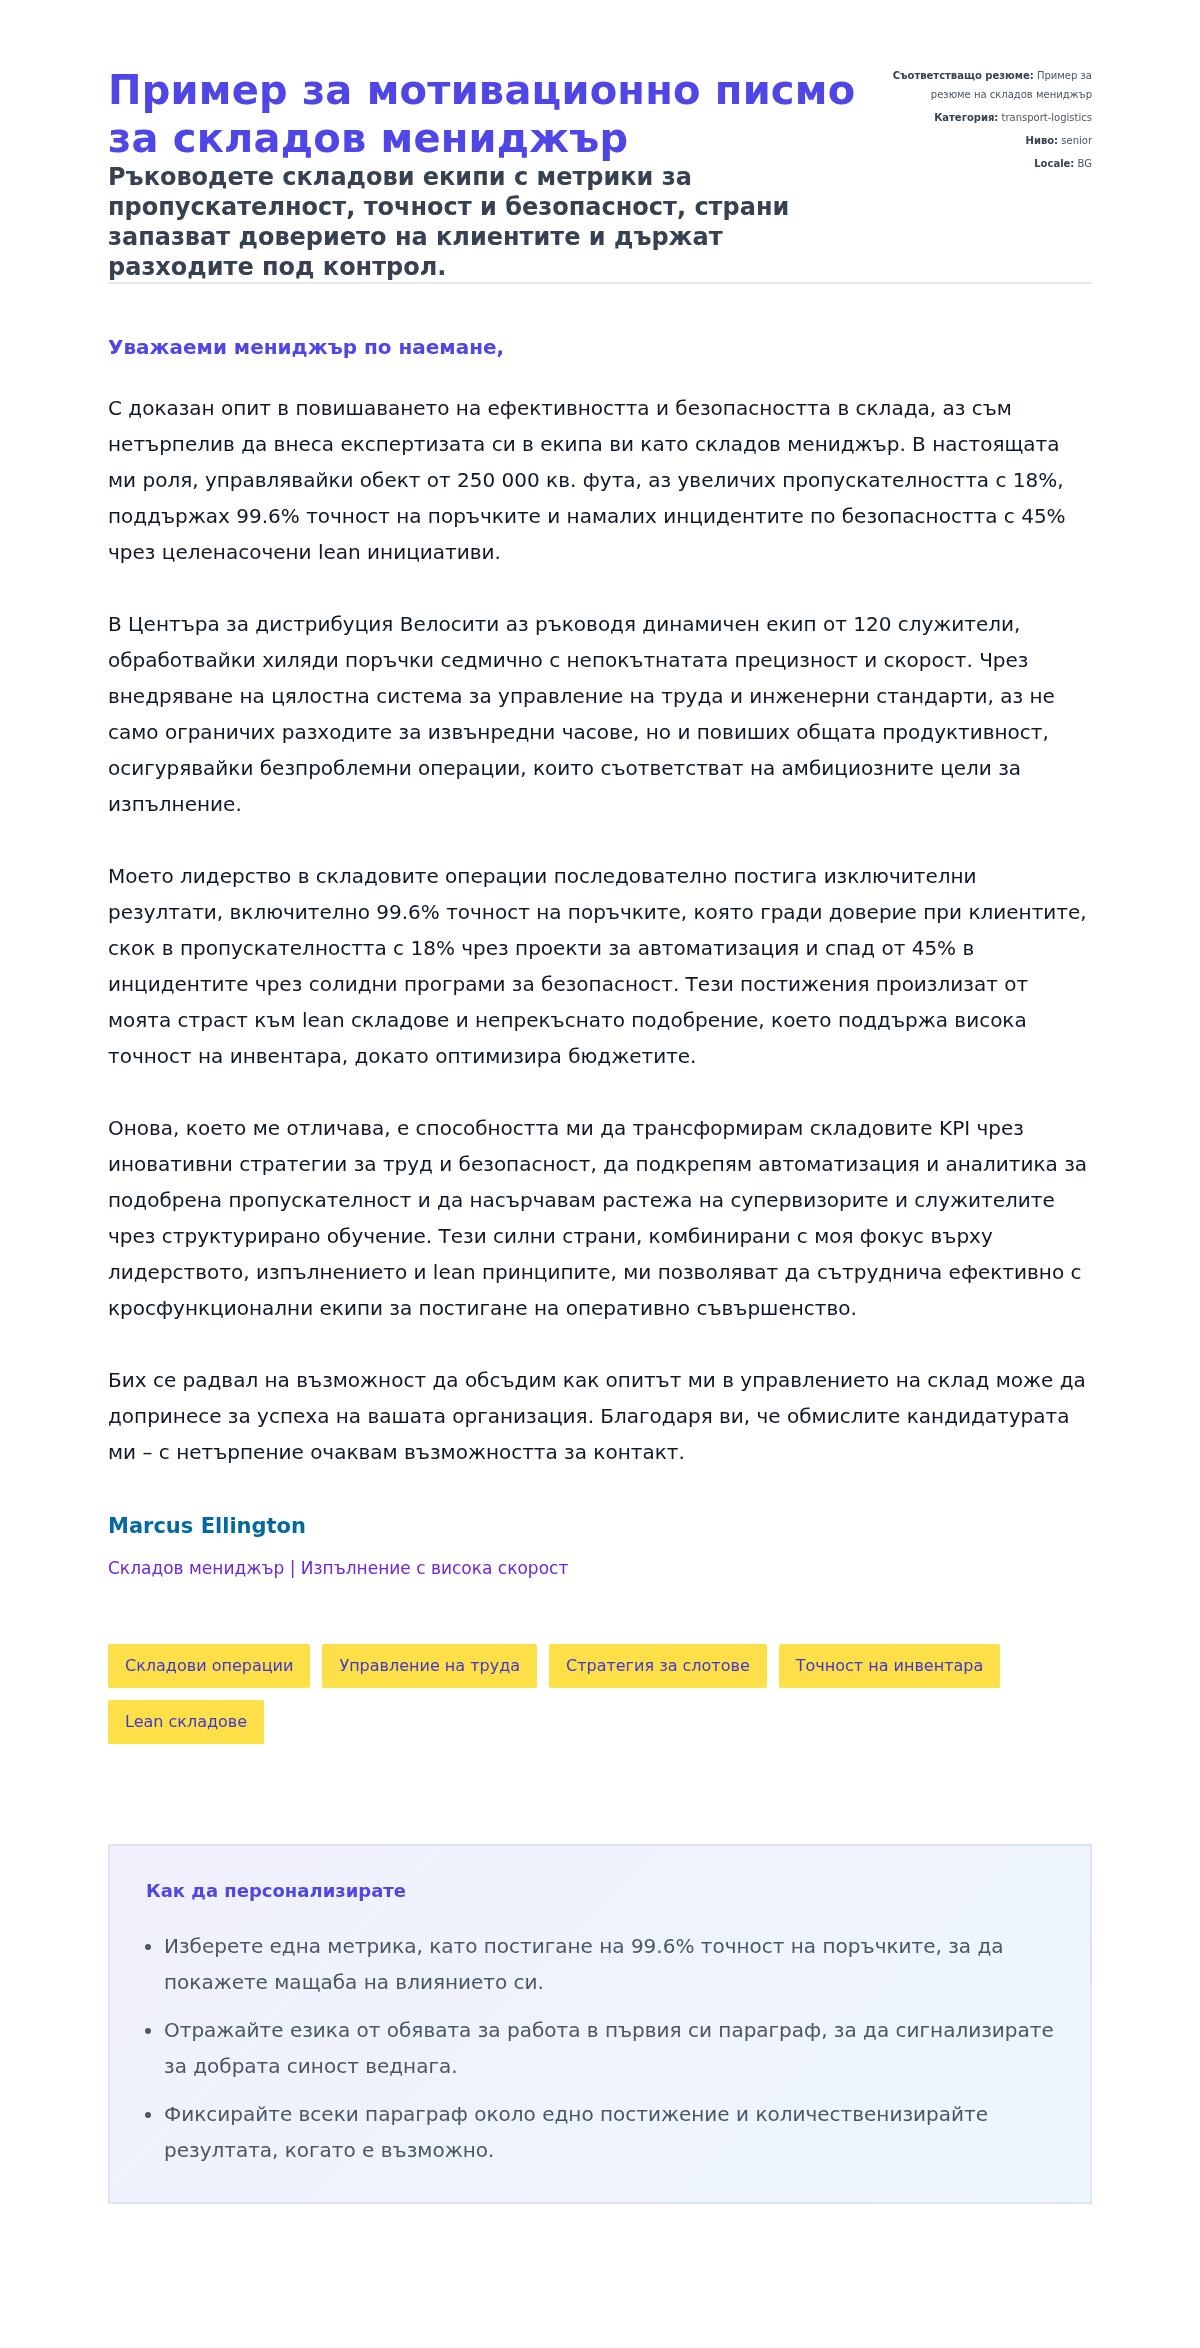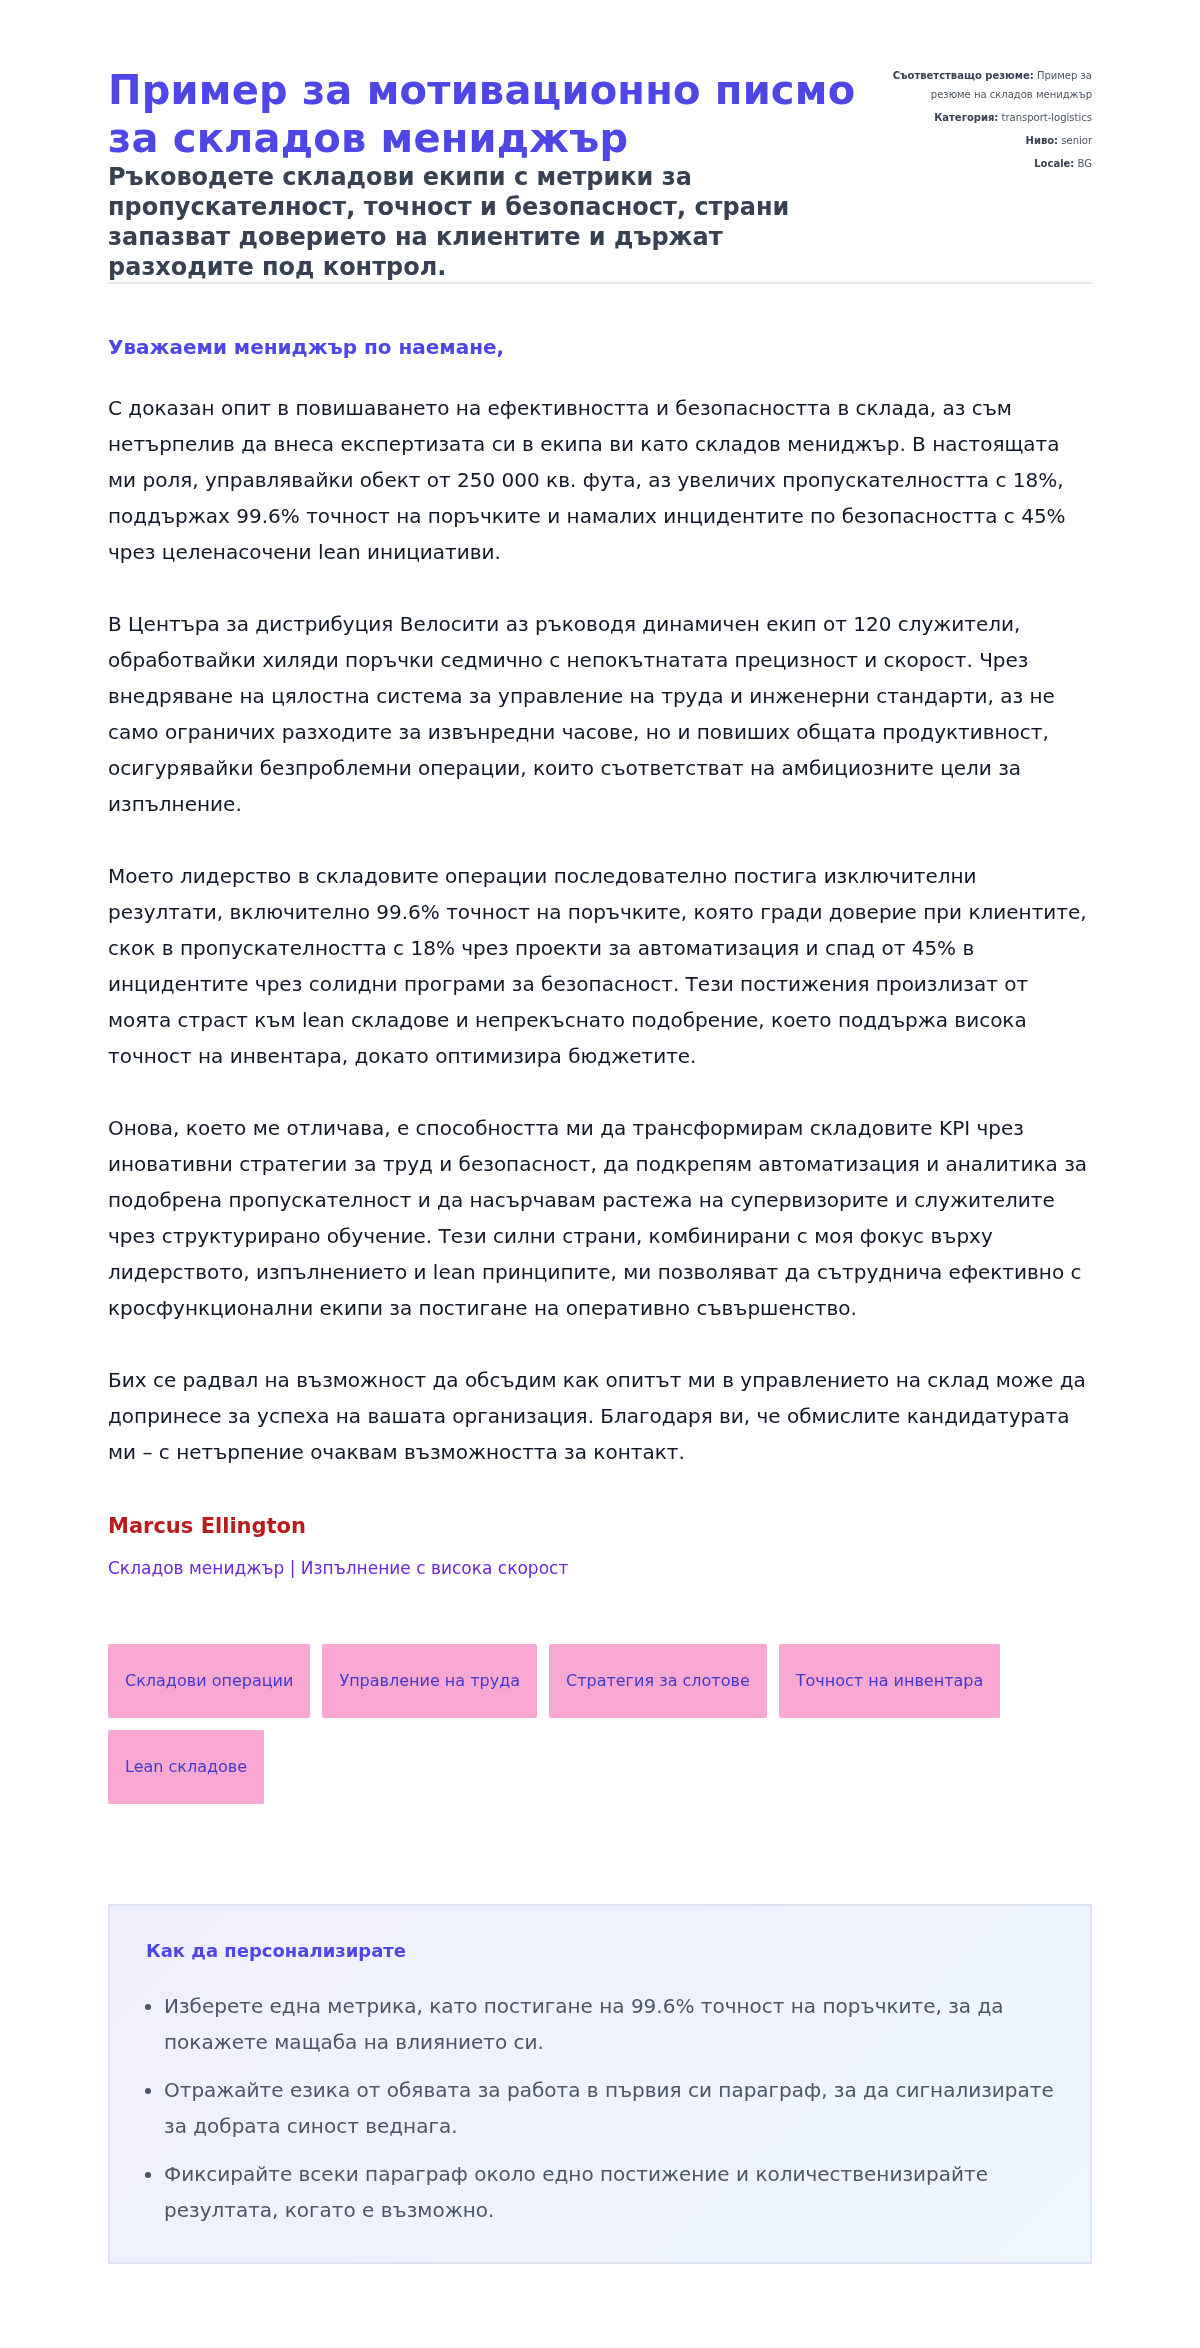--- a/index.html
+++ b/index.html
@@ -64,42 +64,42 @@
     line-height: 36px;
     color: #111827;
   }
   .signature {
     margin-top: 42px;
   }
   .sig-name {
     font-size: 21px;
     line-height: 28px;
     font-weight: bold;
-    color: #b91c1c;
+    color: #0369a1;
     margin: 0;
   }
   .sig-title {
     margin: 14px 0 0 0;
     font-size: 17px;
     line-height: 28px;
     color: #6d28d9;
   }
   .tags {
     margin-top: 62px;
     display: flex;
     flex-wrap: wrap;
     gap: 12px 12px;
     width: 1000px;
   }
   .tag {
-    background: #f9a8d4;
+    background: #fde047;
     color: #4338ca;
     font-size: 16px;
     line-height: 20px;
-    padding: 27px 17px;
+    padding: 12px 17px;
     border-radius: 2px;
     cursor: pointer;
   }
   .tips {
     margin-top: 100px;
     border: 2px solid #dfe3f3;
     background: linear-gradient(135deg, #f0f0fd 0%, #eef6fe 100%);
     padding: 22px 28px 22px 28px;
     box-sizing: border-box;
     width: 984px;

